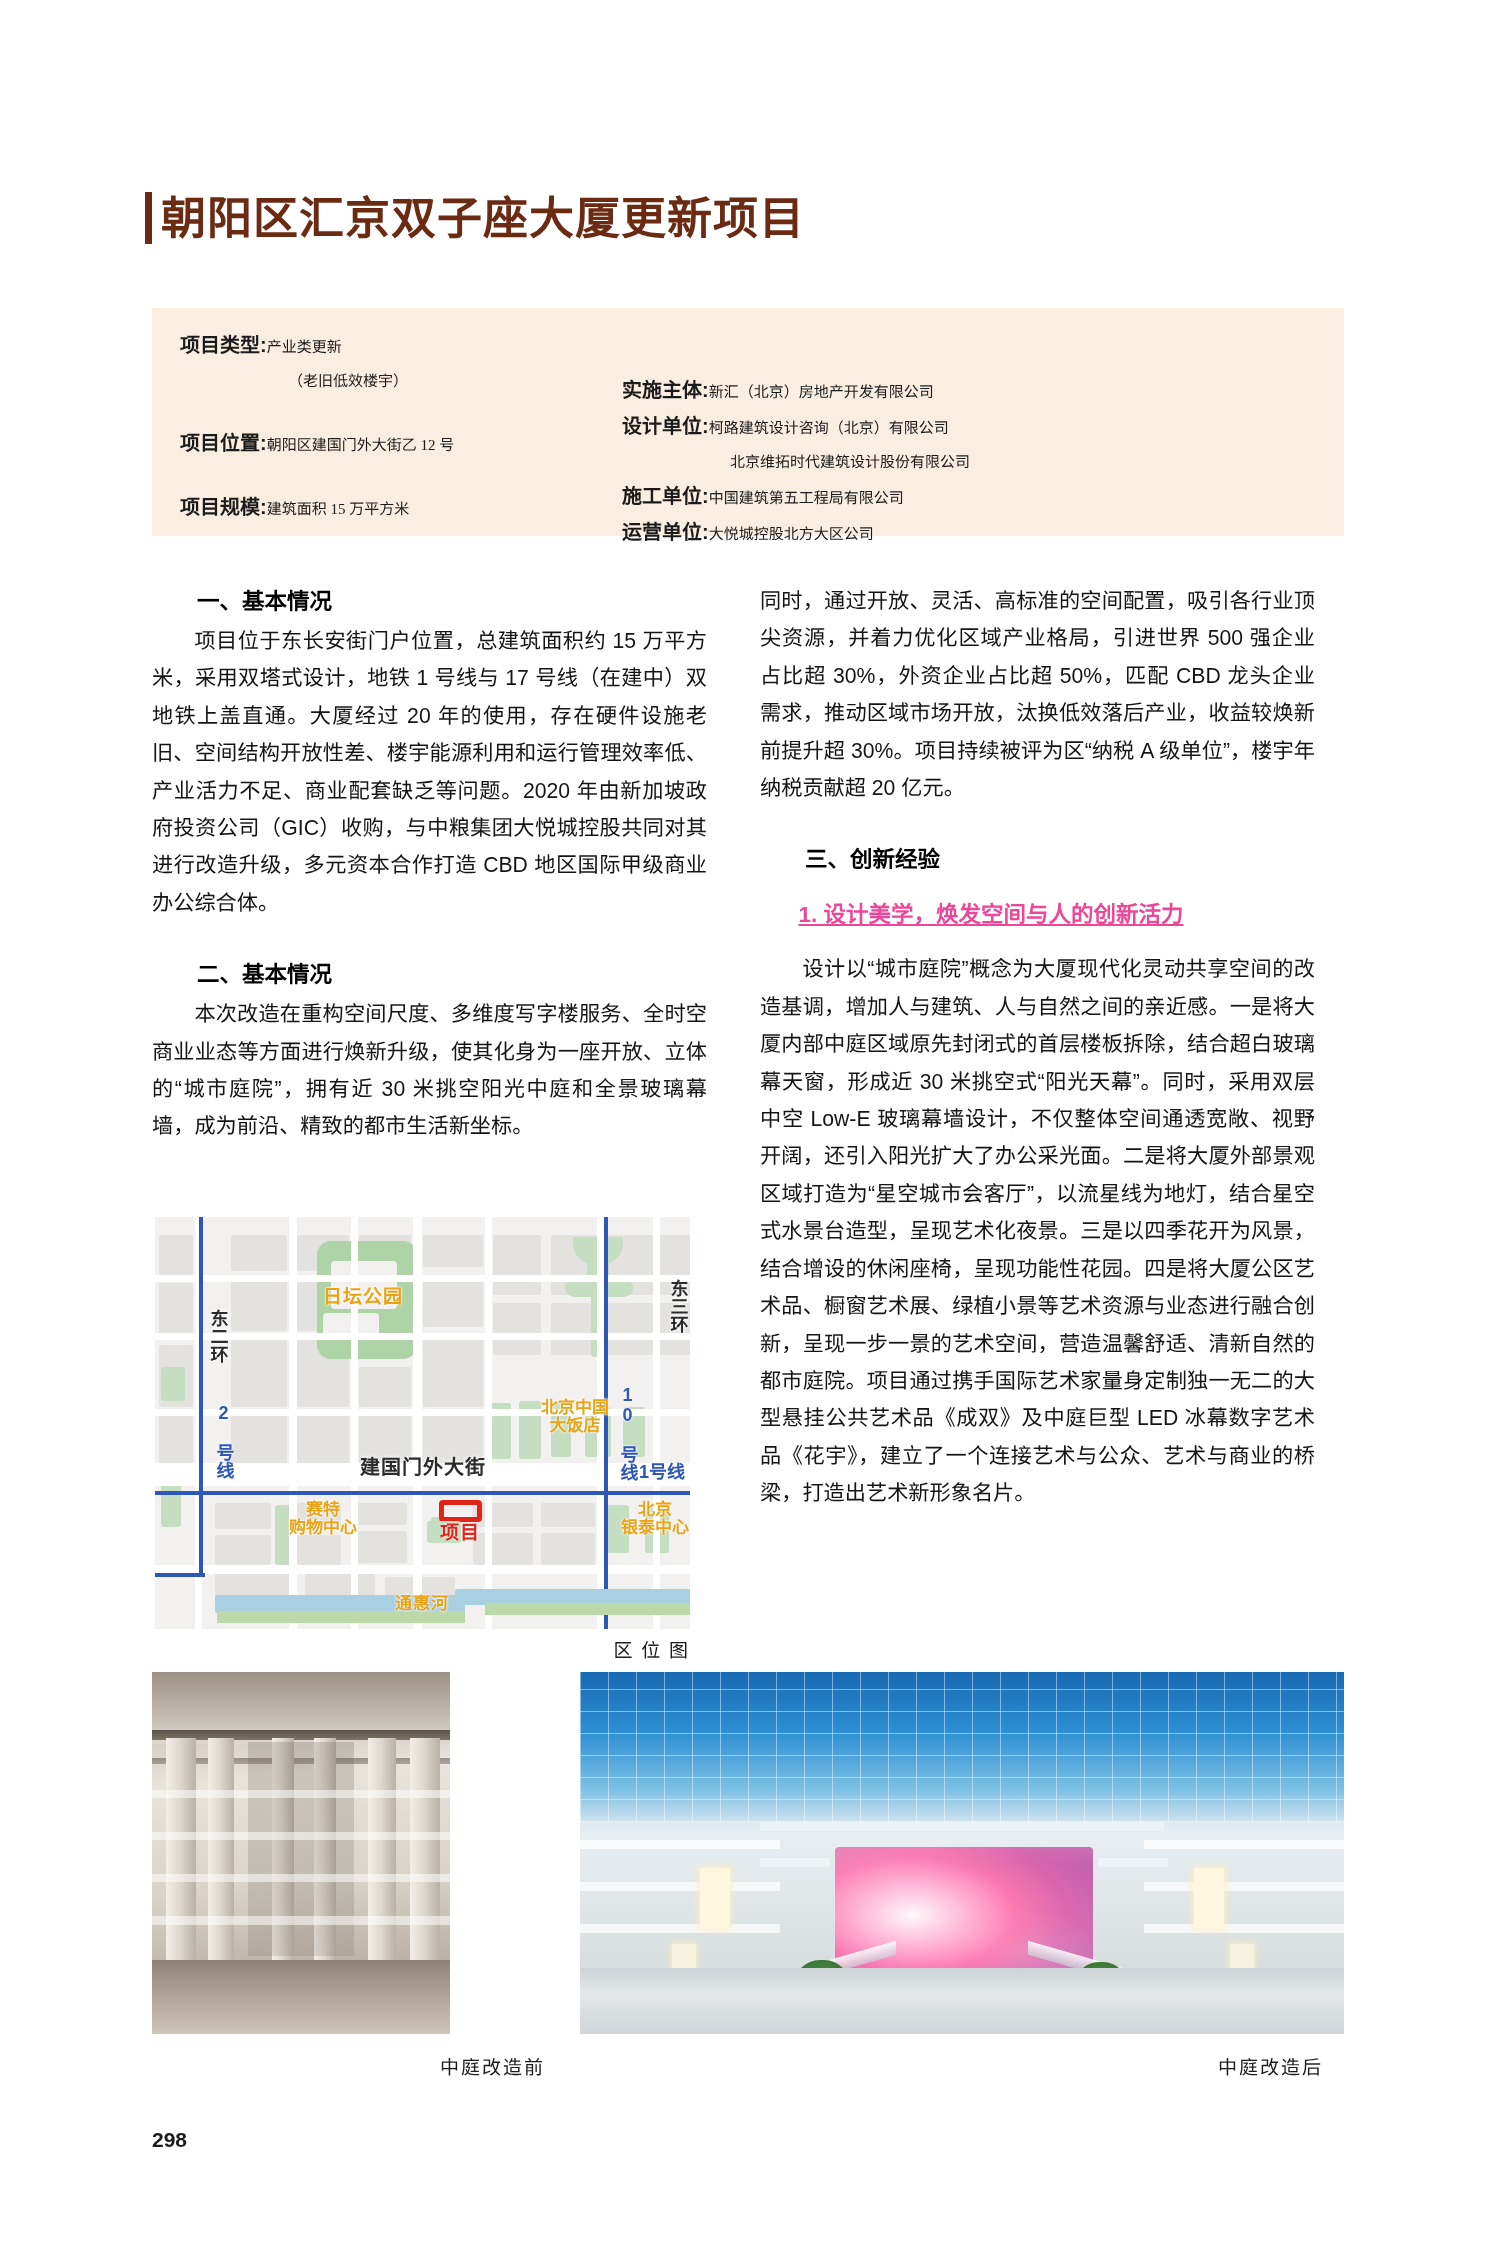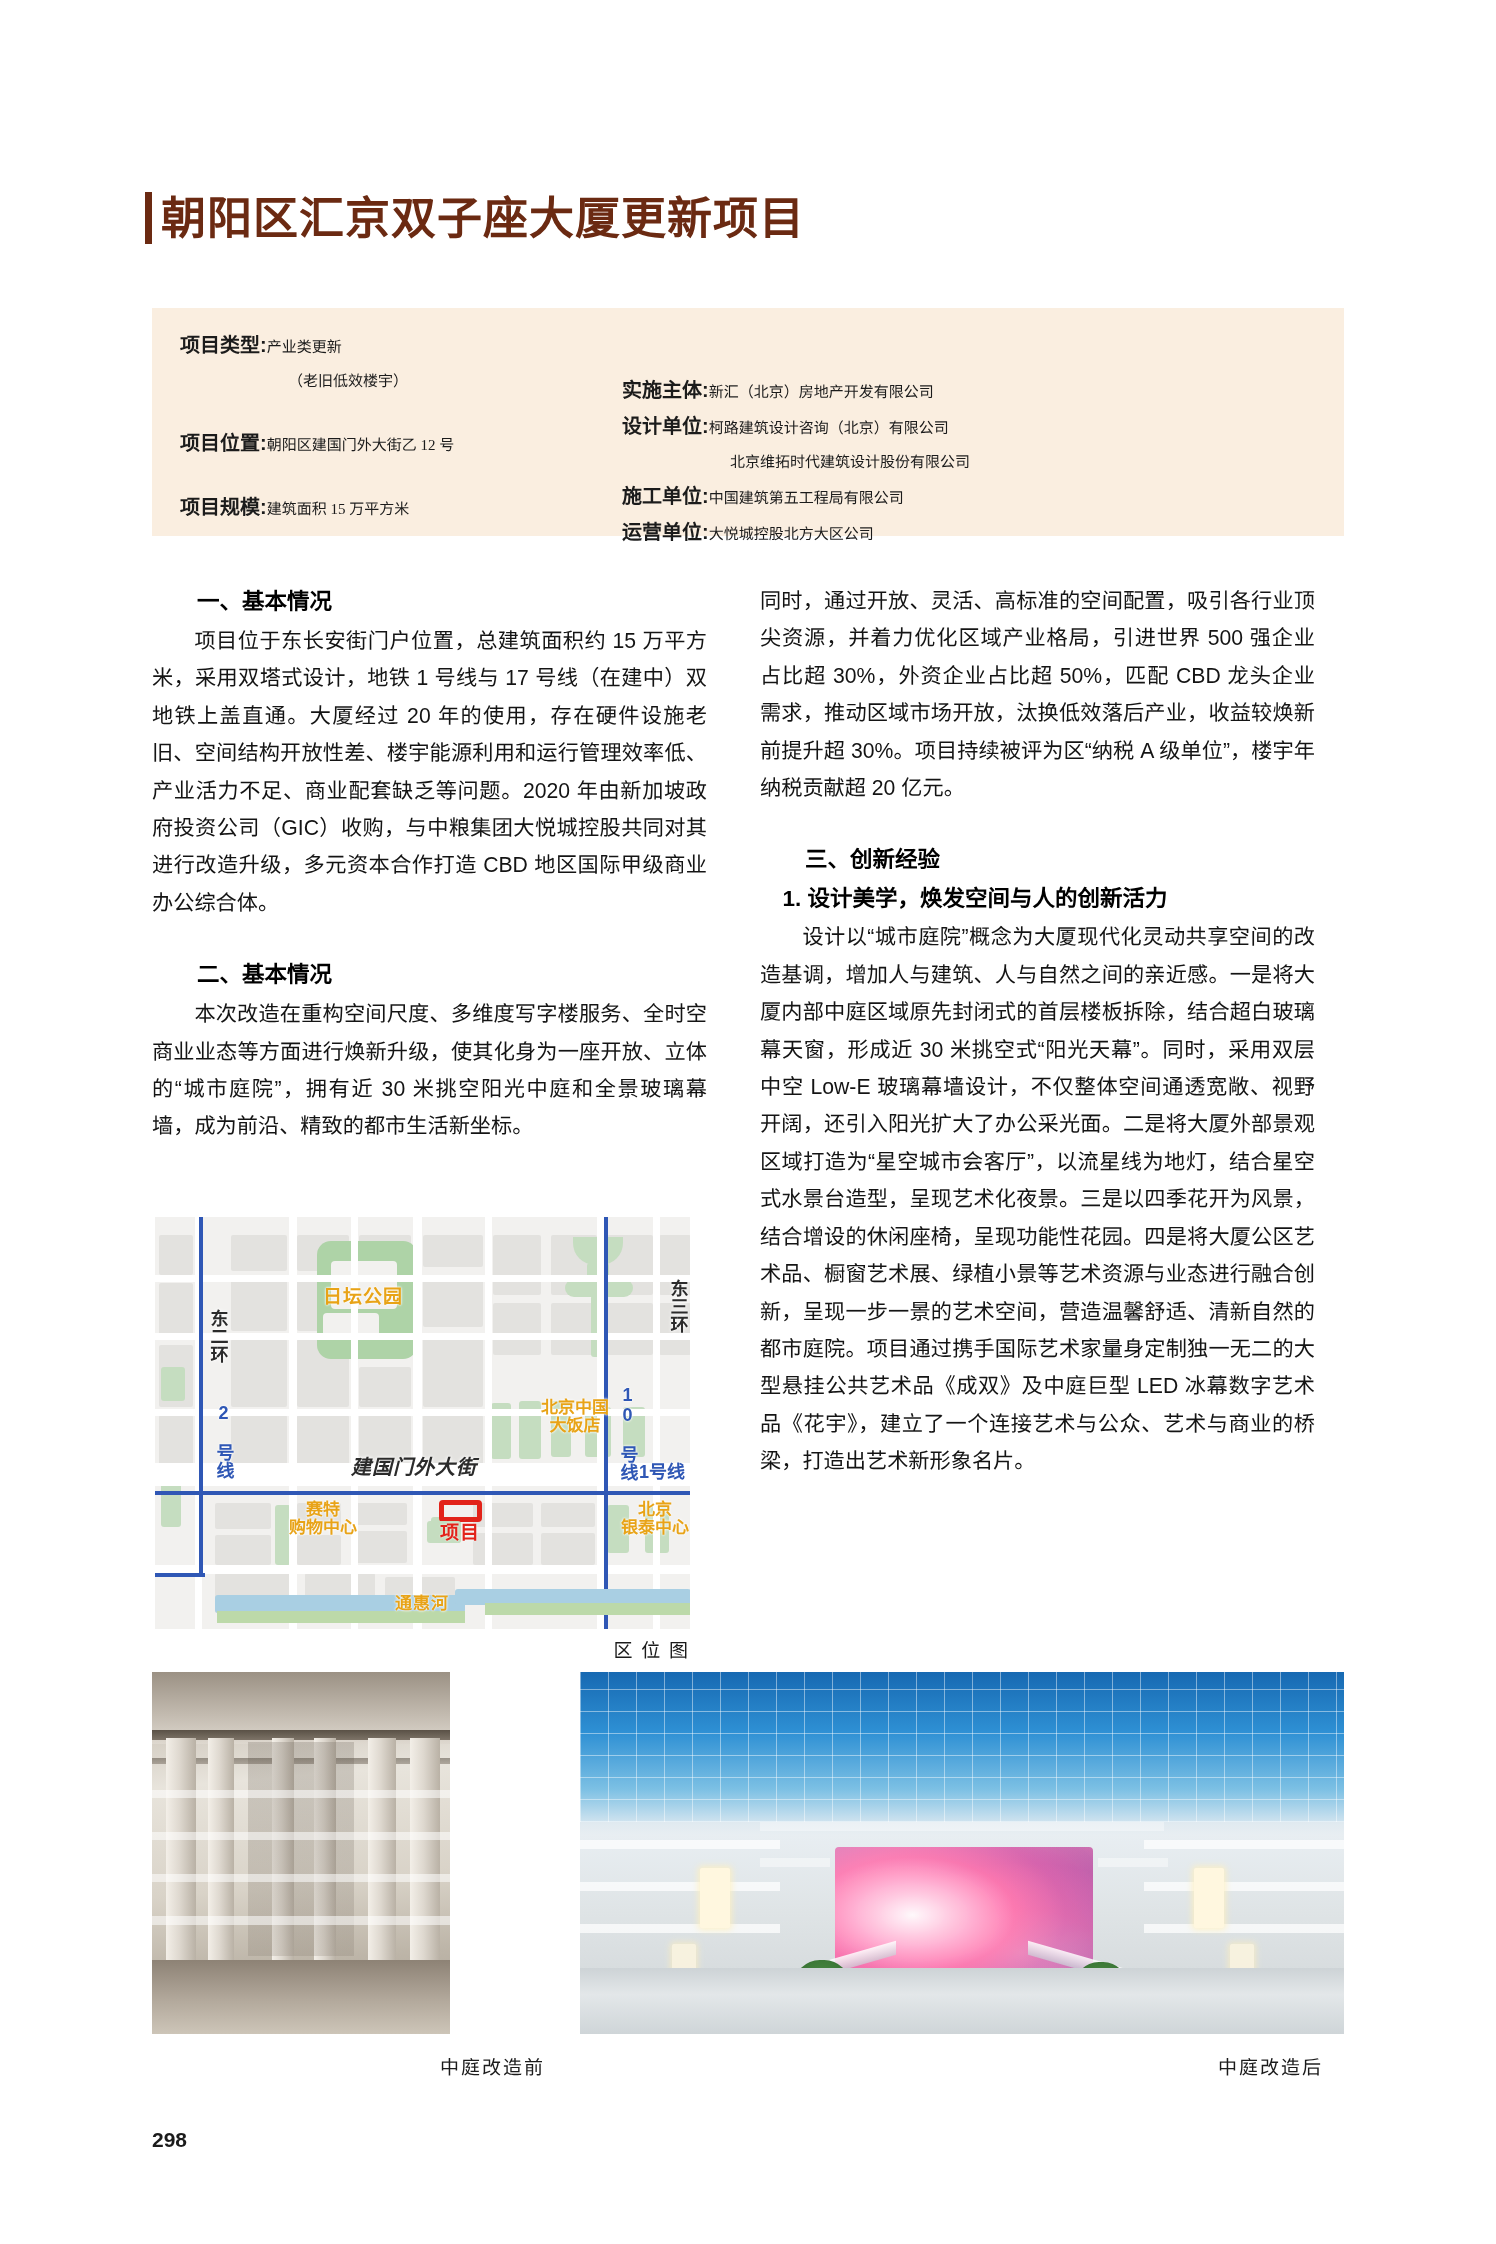--- a/index.html
+++ b/index.html
@@ -101,22 +101,23 @@
     text-indent: 2em;
     color: #000;
     margin: 0;
   }
   h3.subsec {
     font-family: "Liberation Sans", "DejaVu Sans", sans-serif;
     font-weight: bold;
     font-size: 22.5px;
     line-height: 38px;
     text-indent: 1em;
-    color: #000000;
-    margin: 0;
+    color: #ec4899;
+    margin: 16px;
+    text-decoration: underline;
   }
   p.para {
     text-indent: 2em;
     margin: 0;
     font-family: "Liberation Sans", "DejaVu Sans", sans-serif;
     font-size: 21.2px;
     line-height: 37.4px;
   }
   p.para.noindent { text-indent: 0; }
   .spacer-34 { height: 34px; }
@@ -481,21 +482,21 @@
       <div class="map-lbl lbl-black vert" style="left:52px; top:92px; font-size:18px;">东二环</div>
 
       <div class="map-lbl lbl-black vert" style="left:512px; top:62px; font-size:18px;">东三环</div>
 
       <div class="map-lbl lbl-blue vert" style="left:58px; top:186px; font-size:18px;">2 号线</div>
 
       <div class="map-lbl lbl-blue vert" style="left:462px; top:168px; font-size:18px;">10 号线</div>
 
       <div class="map-lbl lbl-blue" style="left:484px; top:246px; font-size:18px;">1号线</div>
 
-      <div class="map-lbl lbl-black" style="left:196px; top:240px; font-size:20px; letter-spacing:1px;font-style:italic;">建国门外大街</div>
+      <div class="map-lbl lbl-black" style="left:205px; top:240px; font-size:20px; letter-spacing:1px;">建国门外大街</div>
 
       <div class="map-lbl lbl-orange" style="left:134px; top:284px; font-size:17px; text-align:center; white-space:pre-line;">赛特
 购物中心</div>
 
       <div class="map-lbl lbl-orange" style="left:386px; top:182px; font-size:17px; text-align:center; white-space:pre-line;">北京中国
 大饭店</div>
 
       <div class="map-lbl lbl-orange" style="left:466px; top:284px; font-size:17px; text-align:center; white-space:pre-line;">北京
 银泰中心</div>
 

